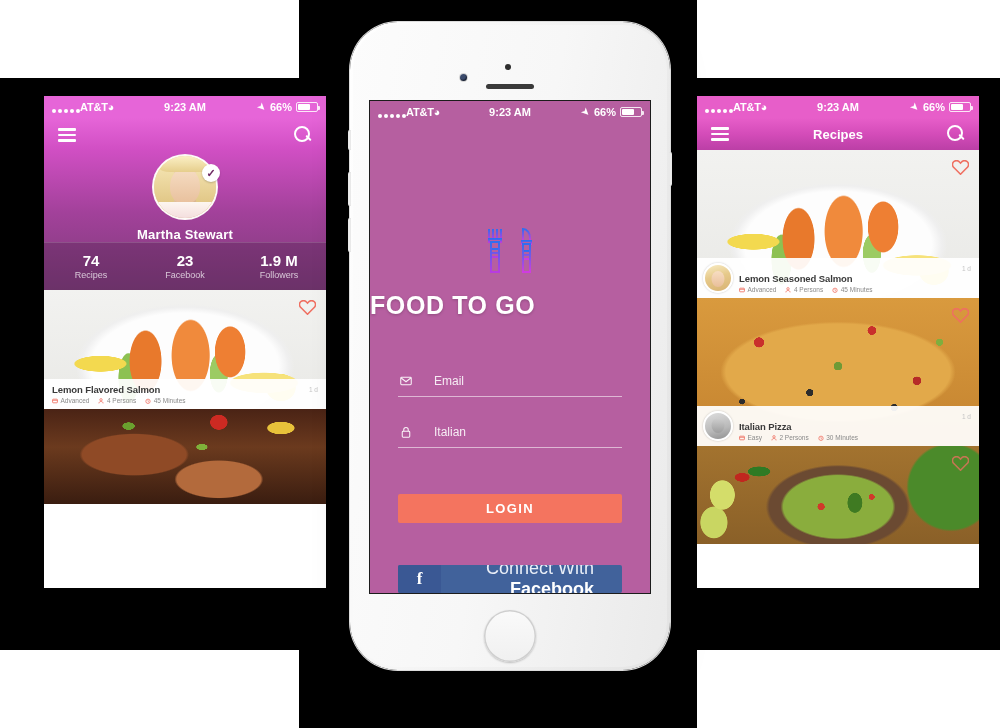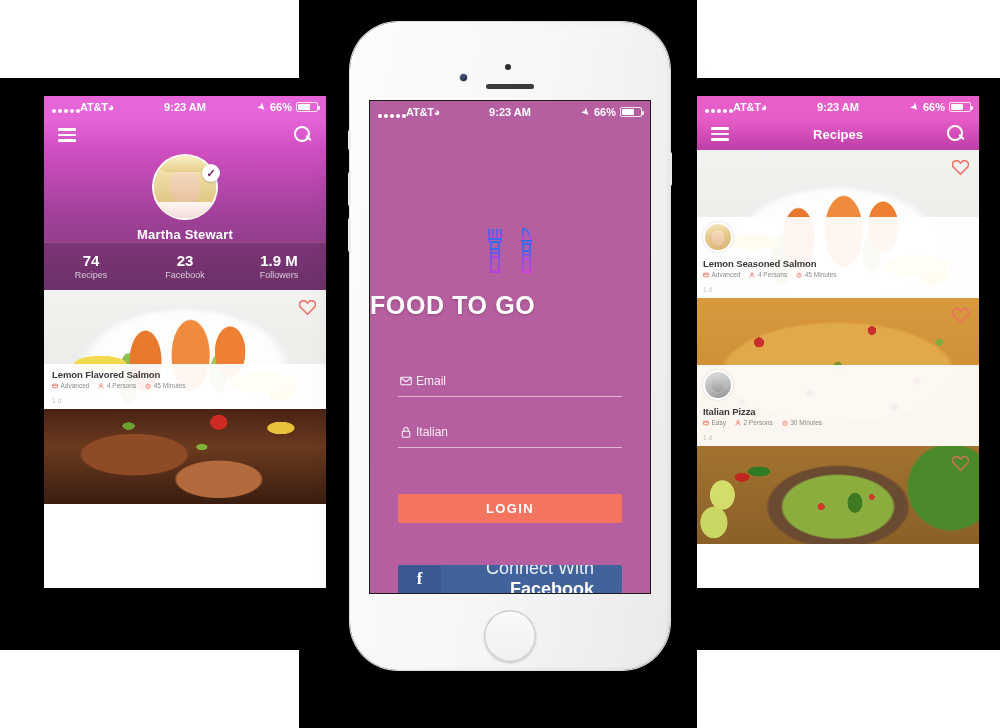--- a/index.html
+++ b/index.html
@@ -206,21 +206,21 @@
     position:absolute; top:10px; right:10px;
     width:17px; height:15px; cursor:pointer; z-index:5;
   }
   .heart-btn svg { width:100%; height:100%; display:block; }
 
   
   .caption {
     position:absolute; left:0; right:0; bottom:0;
     background:rgba(255,255,255,.93);
     padding:5px 8px 5px 8px;
-    display:flex; align-items:flex-start; gap:6px;flex-direction:column;
+    display:flex; align-items:flex-end; gap:6px;
   }
   .caption.with-avatar { padding-left:6px; }
   .cap-avatar {
     width:30px; height:30px; border-radius:50%; flex:0 0 auto;
     border:2px solid #fff; box-shadow:0 0 2px rgba(0,0,0,.25);
     overflow:hidden; position:relative;
   }
   .cap-avatar.woman {
     background:linear-gradient(165deg,#f8ecc4 0%, #e6c98a 45%, #d8b273 100%);
   }
@@ -329,21 +329,21 @@
   .logo-area { margin-top:104px; text-align:left; }
   .logo-utensils { display:flex; justify-content:center; gap:10px; align-items:flex-end; }
   .brand {
     color:#fff; font-size:25px; font-weight:bold; letter-spacing:.6px;
     margin-top:16px; text-shadow:0 1px 3px rgba(0,0,0,.22);
   }
   .form { margin-top:54px; padding:0 28px; }
   .field {
     border-bottom:1px solid rgba(255,255,255,.55);
     padding:0 2px 8px 2px; margin-bottom:28px;
-    display:flex; align-items:center; gap:4px; cursor:text;
+    display:flex; align-items:center; gap:22px; cursor:text;
   }
   .field svg { width:12px; height:12px; flex:0 0 auto; opacity:.92; }
   .field span { color:rgba(255,255,255,.88); font-size:12px; }
   .btn-login {
     margin:18px 28px 0; height:37px; border-radius:2px;
     background:#f4745f;
     color:#fff; font-size:13px; font-weight:bold; letter-spacing:1.4px;
     display:flex; align-items:center; justify-content:center;
     cursor:pointer; border:none; width:calc(100% - 56px);
     font-family:inherit;

